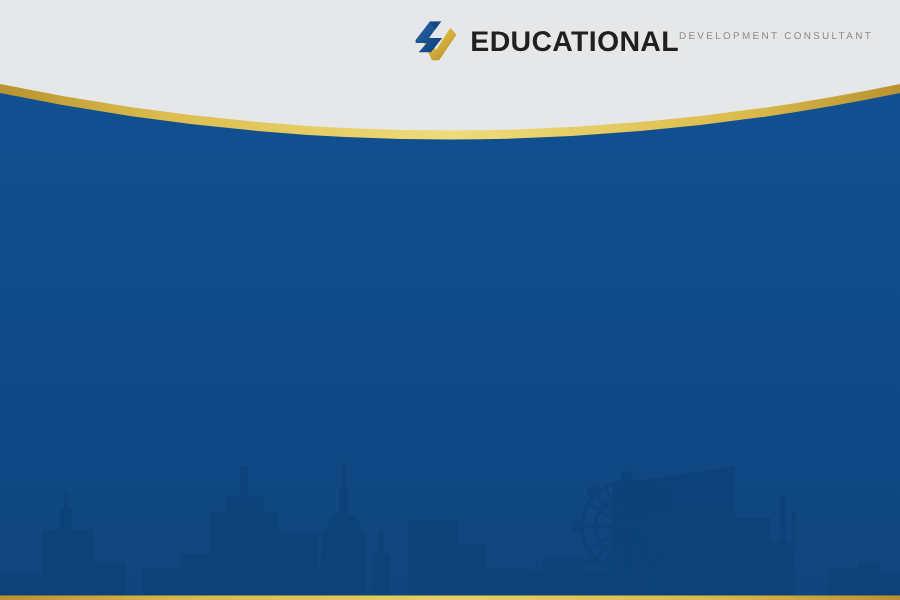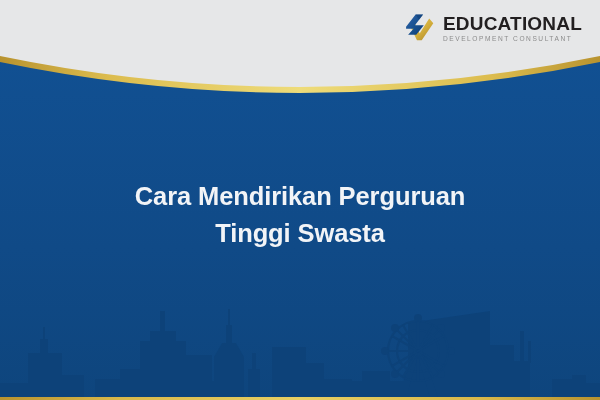--- a/index.html
+++ b/index.html
@@ -55,21 +55,20 @@
     z-index: 40;
   }
   .logo-mark {
     width: 34px;
     height: 34px;
     flex: 0 0 34px;
     display: block;
   }
   .logo-text {
     display: flex;
-    flex-direction: column;
     align-items: flex-start;
     justify-content: center;
     line-height: 1;
   }
   .logo-title {
     font-family: "Liberation Sans", sans-serif;
     font-size: 19px;
     font-weight: bold;
     color: #221f20;
     letter-spacing: 0.2px;
@@ -249,20 +248,16 @@
 
       <path d="M12,46 L40,10 L62,10 L38,42 L64,42 L42,70 L18,70 L34,52 L12,52 Z" fill="url(#lgBlue)"></path>
       <path d="M40,10 L62,10 L50,26 Z" fill="#0f3c73" opacity="0.55"></path>
     </svg>
     <div class="logo-text">
       <div class="logo-title">EDUCATIONAL</div>
       <div class="logo-sub">DEVELOPMENT CONSULTANT</div>
     </div>
   </div>
 
-  <div class="title-block">
-    <div class="title-line">Cara Mendirikan Perguruan</div>
-    <div class="title-line">Tinggi Swasta</div>
-  </div>
 
   <div class="bottom-rule"></div>
 
 </div>
 
 </body></html>

